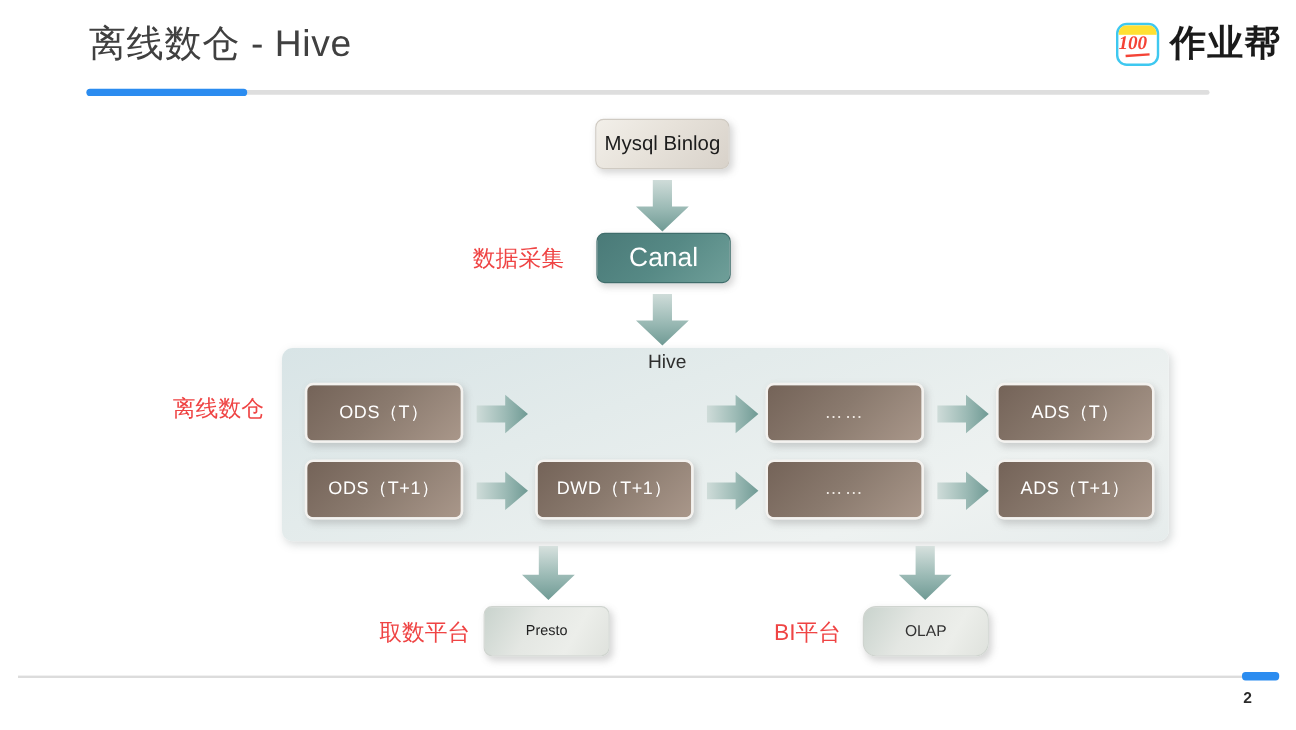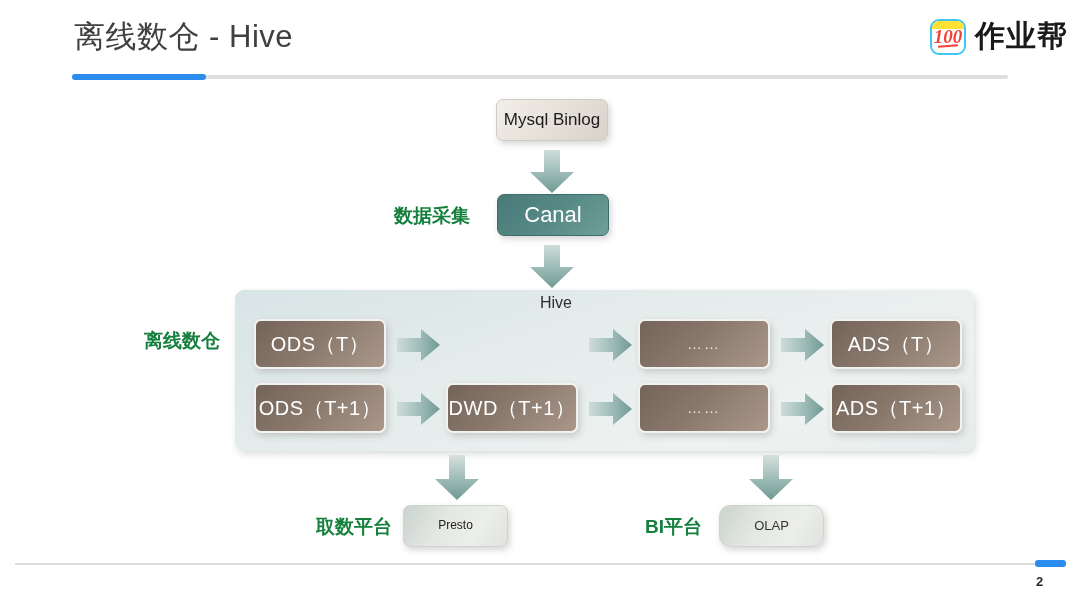--- a/index.html
+++ b/index.html
@@ -67,22 +67,21 @@
   }
   .brand-mark .mark-top {
     position: absolute;
     left: 0; right: 0; top: 0;
     height: 8px;
     background: #ffe033;
   }
   .brand-mark .mark-num {
     position: absolute;
     left: 0; right: 0; top: 8px;
-    text-align: center;
-    font-size: 19px;
+    font-size: 16px;
     font-style: italic;
     font-weight: 700;
     color: #f44336;
     font-family: "Liberation Serif", serif;
     line-height: 15px;
   }
   .brand-mark .mark-underline {
     position: absolute;
     left: 6px; right: 6px;
     bottom: 6px;
@@ -129,23 +128,22 @@
     position: absolute;
     left: 16px; top: 0;
     width: 1080px;
     height: 520px;
   }
 
   
   .side-label {
     position: absolute;
     font-size: 19px;
-    color: #15803d;
+    color: #ef4444;
     white-space: nowrap;
-    font-weight: bold;
   }
 
   
   .node {
     position: absolute;
     box-sizing: border-box;
     border-radius: 7px;
     display: flex;
     align-items: center;
     justify-content: center;
@@ -171,21 +169,21 @@
     border: 1px solid #3f6d6b;
     color: #ffffff;
     font-size: 22px;
   }
 
   
   .node.brown {
     background: linear-gradient(135deg, #746358 0%, #8a7a6e 48%, #a9978a 100%);
     border: 2px solid #f4f2ef;
     color: #ffffff;
-    font-size: 20px;
+    font-size: 15px;
     letter-spacing: 0.5px;
   }
   .node.brown.dots {
     font-size: 15px;
     letter-spacing: 2px;
     color: #efe9e3;
   }
 
   
   .node.pale {

